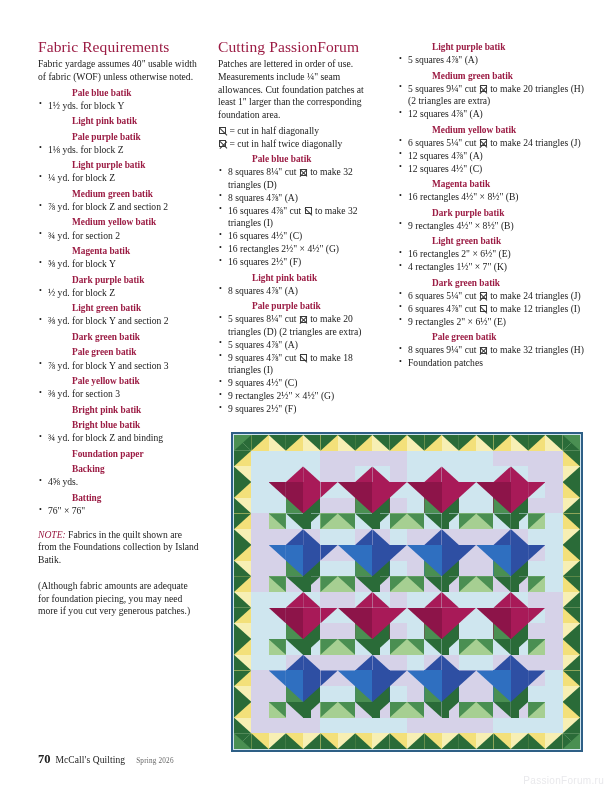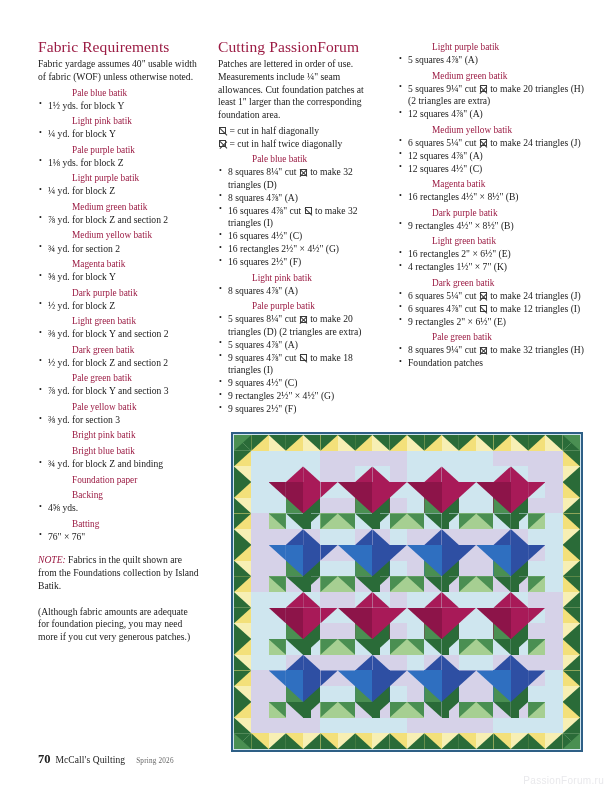--- a/index.html
+++ b/index.html
@@ -39,21 +39,21 @@
   }
   p.intro {
     font-size: 9.6px;
     line-height: 1.33;
     margin: 0 0 3px 0;
     text-align: left;
     color: #1a1a1a;
   }
   h2.fabric-name {
     font-size: 9.3px;
-    font-weight: normal;
+    font-weight: bold;
     color: #9b1b43;
     margin: 4px 0 0.5px 0;
     line-height: 1.25;
     padding-left: 34px;
   }
   ul.items {
     list-style: none;
     margin: 0 0 0 0;
     padding: 0;
   }
@@ -179,23 +179,20 @@
 
     <div class="col">
       <h1 class="section-title">Fabric Requirements</h1>
       <p class="intro">Fabric yardage assumes 40" usable width of fabric (WOF) unless otherwise noted.</p>
       <div id="col1-list">
           <h2 class="fabric-name">Pale blue batik</h2>
           <ul class="items">
             <li>1½ yds. for block Y</li>
           </ul>
           <h2 class="fabric-name">Light pink batik</h2>
-          <ul class="items">
-            <li>¼ yd. for block Y</li>
-          </ul>
           <h2 class="fabric-name">Pale purple batik</h2>
           <ul class="items">
             <li>1⅛ yds. for block Z</li>
           </ul>
           <h2 class="fabric-name">Light purple batik</h2>
           <ul class="items">
             <li>¼ yd. for block Z</li>
           </ul>
           <h2 class="fabric-name">Medium green batik</h2>
           <ul class="items">
@@ -211,23 +208,20 @@
           </ul>
           <h2 class="fabric-name">Dark purple batik</h2>
           <ul class="items">
             <li>½ yd. for block Z</li>
           </ul>
           <h2 class="fabric-name">Light green batik</h2>
           <ul class="items">
             <li>⅜ yd. for block Y and section 2</li>
           </ul>
           <h2 class="fabric-name">Dark green batik</h2>
-          <ul class="items">
-            <li>½ yd. for block Z and section 2</li>
-          </ul>
           <h2 class="fabric-name">Pale green batik</h2>
           <ul class="items">
             <li>⅞ yd. for block Y and section 3</li>
           </ul>
           <h2 class="fabric-name">Pale yellow batik</h2>
           <ul class="items">
             <li>⅜ yd. for section 3</li>
           </ul>
           <h2 class="fabric-name">Bright pink batik</h2>
           <h2 class="fabric-name">Bright blue batik</h2>

